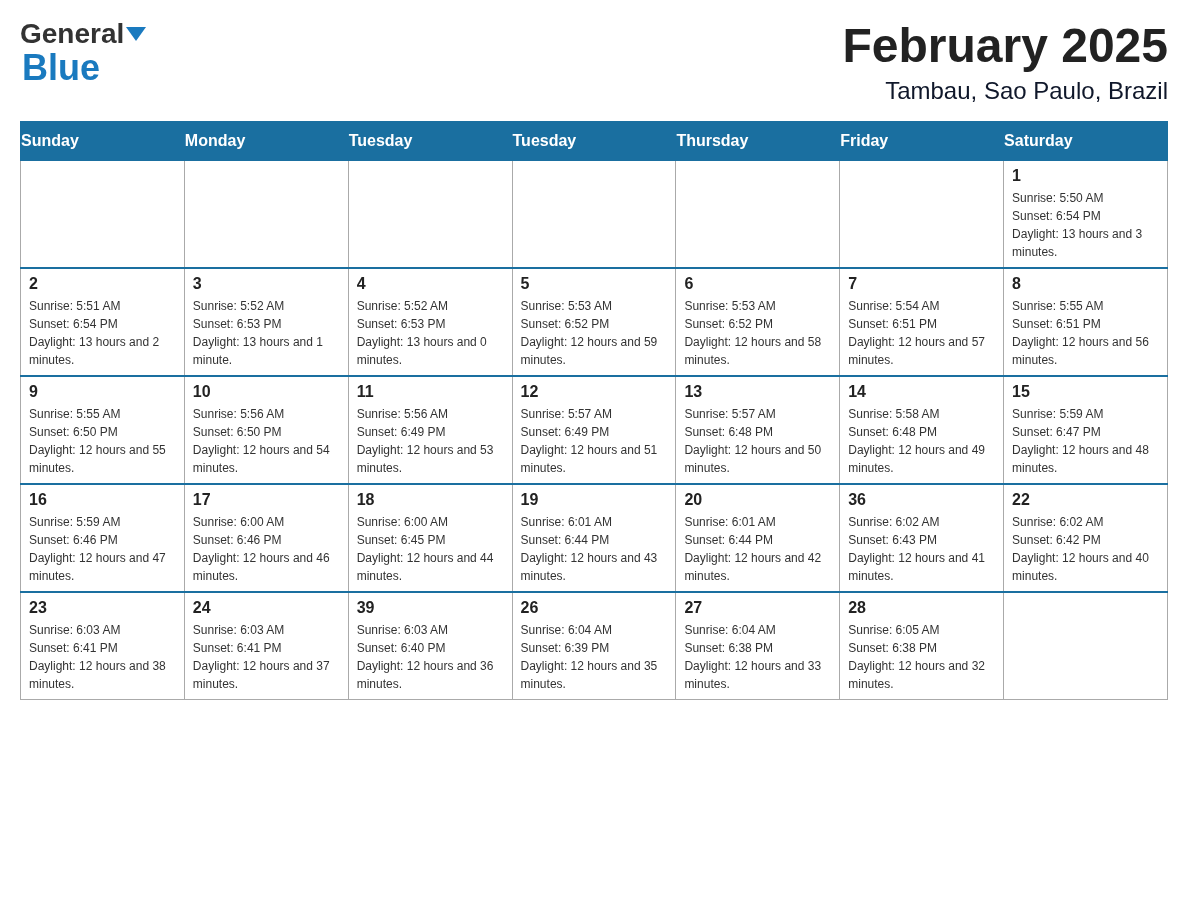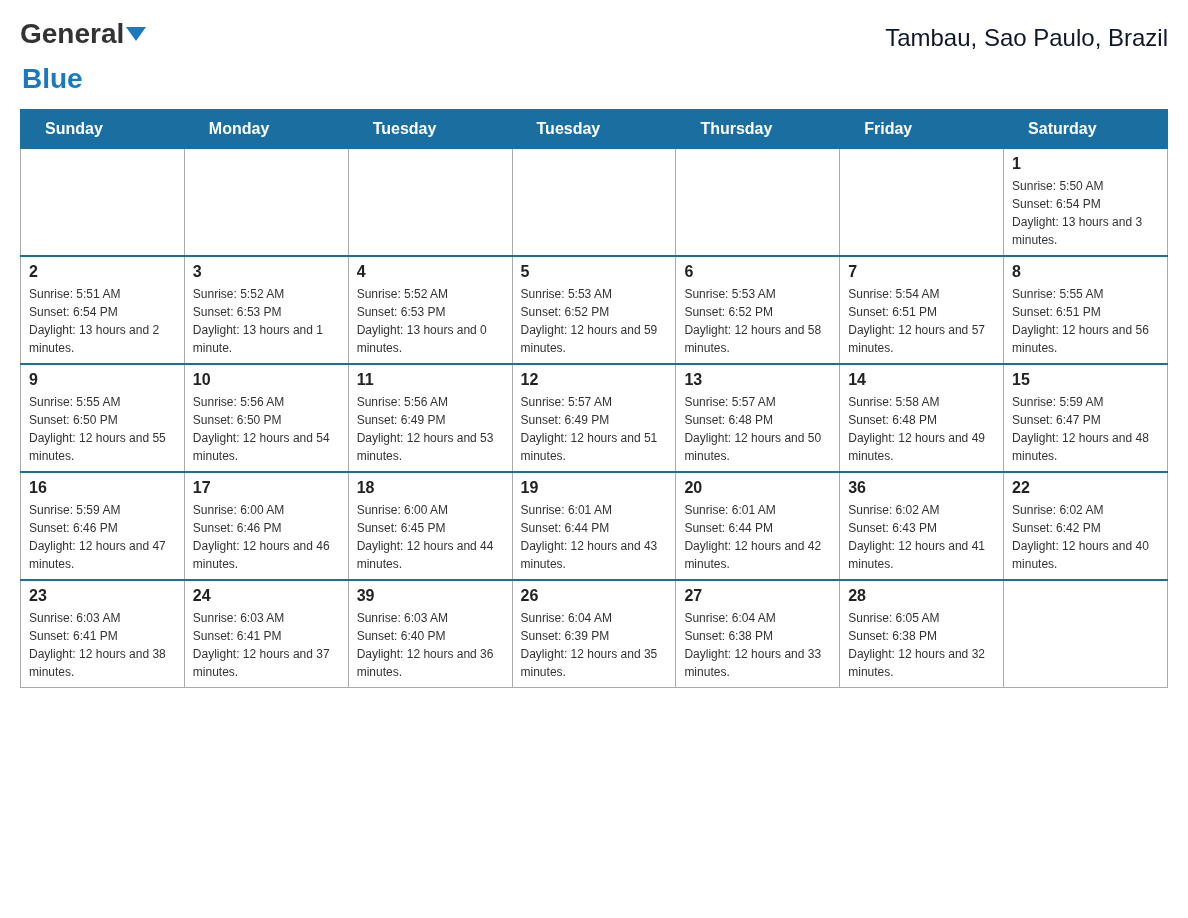--- a/index.html
+++ b/index.html
@@ -38,25 +38,25 @@
       height: 0;
       border-left: 10px solid transparent;
       border-right: 10px solid transparent;
       border-top: 14px solid #1a7abf;
       margin-left: 2px;
       vertical-align: middle;
       position: relative;
       top: -2px;
     }
     .logo-blue {
-      font-size: 28px;
+      font-size: 36px;
       font-weight: bold;
       color: #1a7abf;
       line-height: 1;
-      margin-top: 17px;
+      margin-top: 2px;
       margin-left: 2px;
     }
     .title-area {
       text-align: right;
     }
     .page-title {
       font-size: 48px;
       font-weight: bold;
       color: #222;
       line-height: 1.1;
@@ -69,21 +69,21 @@
     .calendar {
       width: 100%;
       border-collapse: collapse;
       border: 1px solid #aaa;
     }
     .calendar th {
       background-color: #1a6fa0;
       color: #fff;
       font-size: 16px;
       font-weight: bold;
-      padding: 10px 24px;
+      padding: 10px 0;
       text-align: left;
       border: 1px solid #1a6fa0;
     }
     .calendar td {
       border: 1px solid #aaa;
       vertical-align: top;
       padding: 6px 8px;
       width: 14.28%;
       min-height: 100px;
       font-size: 13px;
@@ -112,20 +112,21 @@
 <body>
 
 <div class="header">
   <div class="logo">
     <div>
       <span class="logo-general">General<span class="logo-triangle"></span></span>
     </div>
     <div class="logo-blue">Blue</div>
   </div>
   <div class="title-area">
+    <div class="page-title">February 2025</div>
     <div class="subtitle">Tambau, Sao Paulo, Brazil</div>
   </div>
 </div>
 
 <table class="calendar">
   <thead>
     <tr>
     <th>Sunday</th>
         <th>Monday</th>
         <th>Tuesday</th>

